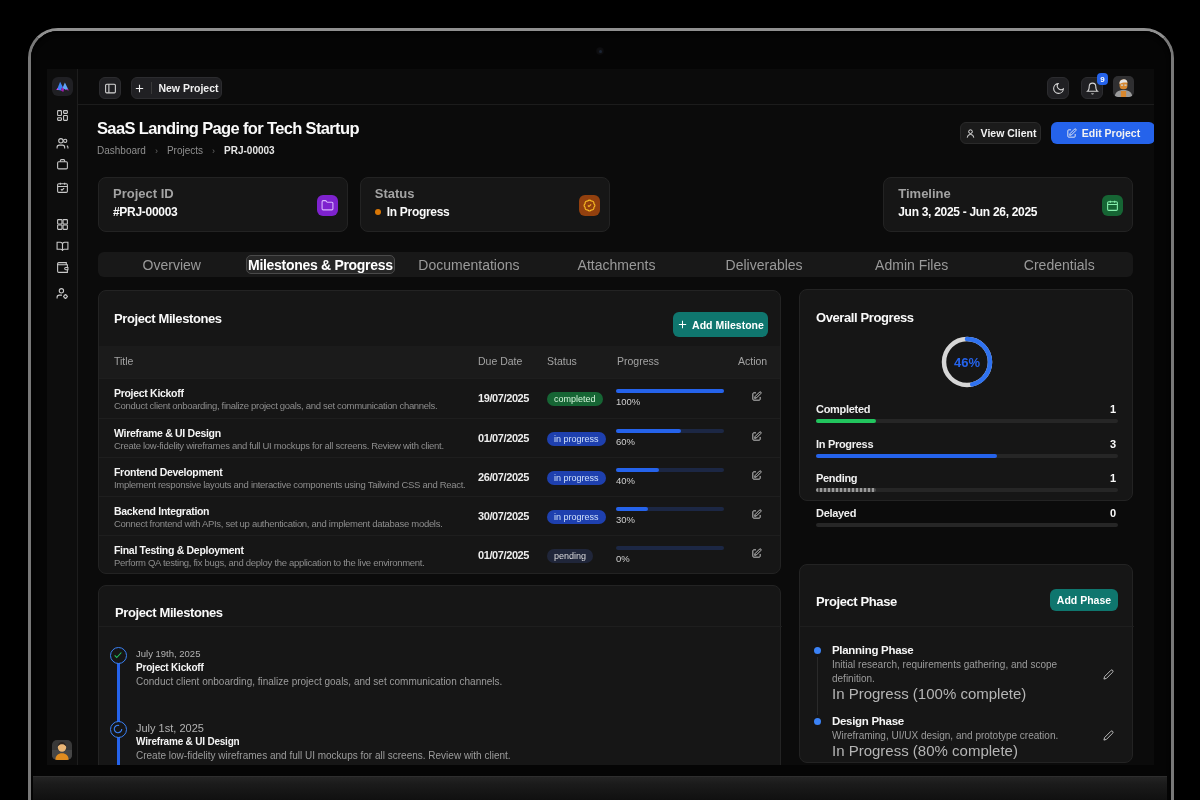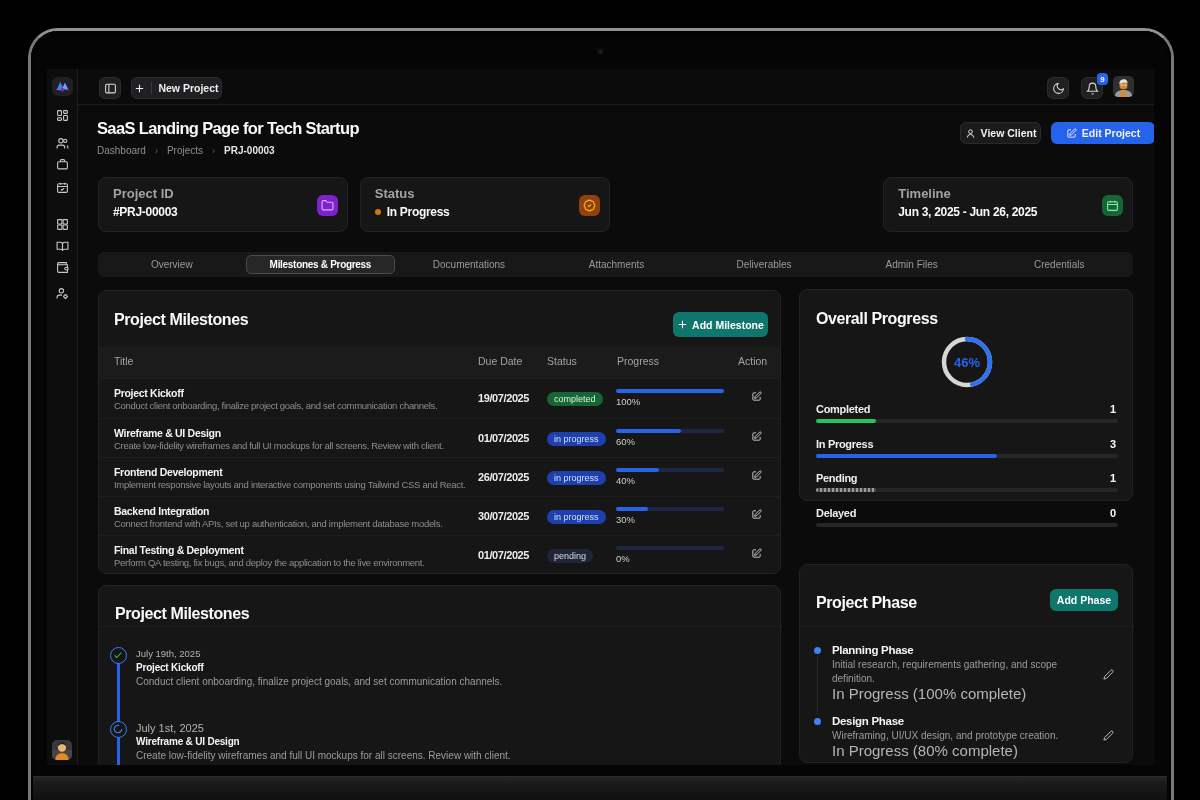--- a/index.html
+++ b/index.html
@@ -63,28 +63,28 @@
   .icard { position:absolute; top:108px; width:250px; height:55px; background:#161616;
     border:1px solid #232323; border-radius:8px; }
   .icard .lb { position:absolute; left:14px; top:8px; font-size:13px; color:#a3a3a3;font-weight:bold; }
   .icard .vl { position:absolute; left:14px; top:27px; font-size:12px; font-weight:700; color:#fafafa; letter-spacing:-0.3px; }
   .icard .ic { position:absolute; right:9px; top:17px; width:21px; height:21px; border-radius:6px;
     display:flex; align-items:center; justify-content:center; }
 
   
   #tabs { position:absolute; left:51px; top:183px; width:1035px; height:25px; background:#181818;
     border-radius:6px; display:flex; }
-  #tabs .tab { flex:1; display:flex; align-items:center; justify-content:center; font-size:10px;
+  #tabs .tab { flex:1; display:flex; align-items:center; justify-content:center; font-size:14px;
     color:#9a9a9a; }
   #tabs .tab.on { background:#272727; border:1px solid #4a4a4a; border-radius:5px; color:#fff;
     font-weight:700; margin:3px 0; letter-spacing:-0.3px; }
 
   
   .card { position:absolute; background:#161616; border:1px solid #232323; border-radius:8px; }
-  .ctitle { font-size:16px; font-weight:700; color:#fafafa; letter-spacing:-0.4px; }
+  .ctitle { font-size:13px; font-weight:700; color:#fafafa; letter-spacing:-0.4px; }
 
   .bluebtn { background:#0f766e; border-radius:6px; color:#fff; font-size:10.5px; font-weight:600;
     display:flex; align-items:center; justify-content:center; gap:4px; }
 
   
   #thead { position:absolute; left:0; top:55px; width:681px; height:32px; background:#1b1b1b;
     font-size:10.5px; color:#a3a3a3; }
   #thead span { position:absolute; top:9px; }
   .trow { position:absolute; left:0; width:681px; height:40px; border-top:1px solid #1e1e1e; }
   .trow .t1 { position:absolute; left:15px; top:7.5px; font-size:10.5px; font-weight:700; color:#f5f5f5; letter-spacing:-0.3px; }

